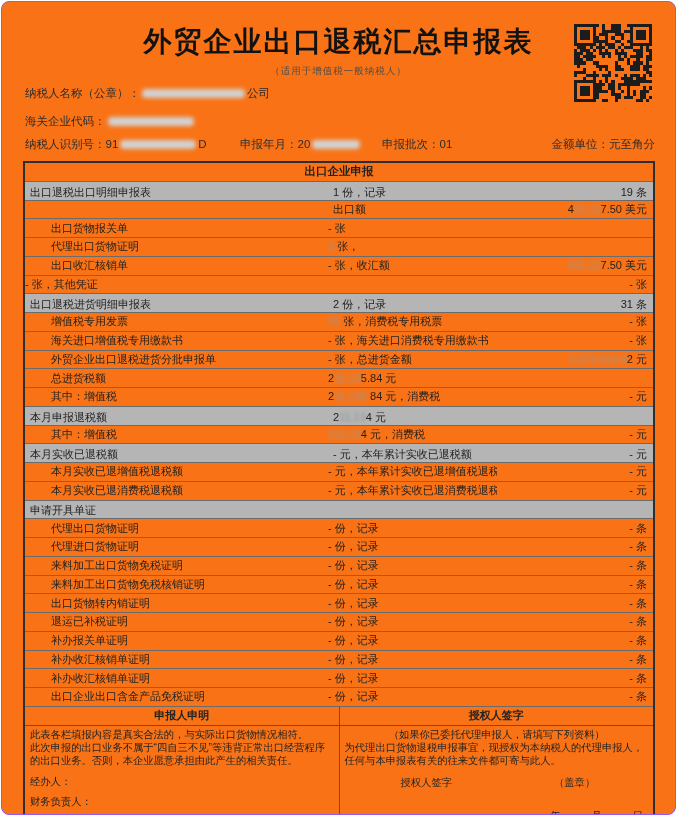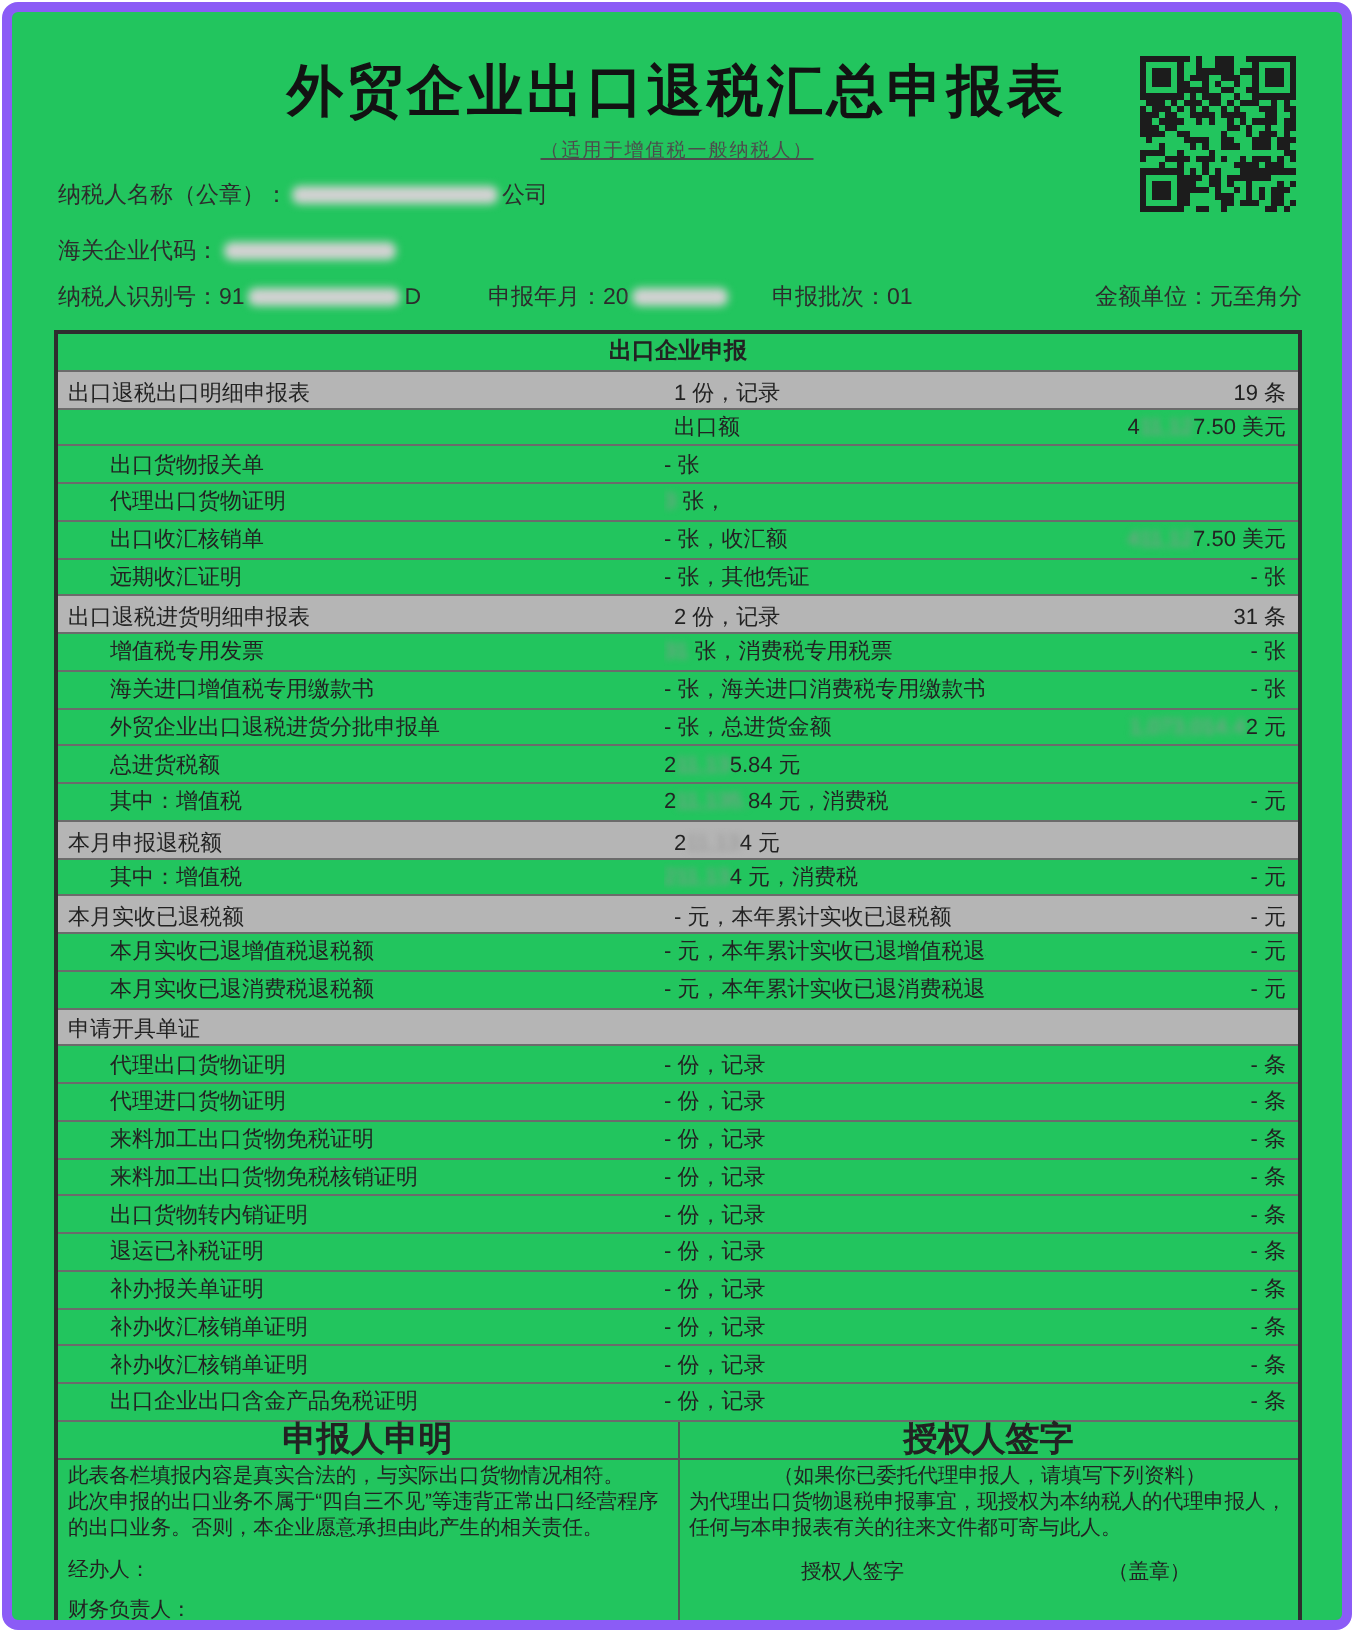--- a/index.html
+++ b/index.html
@@ -4,30 +4,30 @@
 <style>
   html,body{margin:0;padding:0;}
   body{
     width:677px;height:816px;position:relative;overflow:hidden;
     background:#ffffff;
     font-family:"Liberation Sans","DejaVu Sans",sans-serif;
     color:#1f1f1f;
   }
   .sheet{
     position:absolute;inset:1px;
-    border:5px solid #8b5cf6;border-radius:8px;
-    background:#22c55e;overflow:hidden;
+    border:1px solid #8b5cf6;border-radius:8px;
+    background:#f97316;overflow:hidden;
   }
   
   .title{
     margin:21px 0 0 0;text-align:center;
     font-size:28px;font-weight:900;letter-spacing:2px;color:#121212;
   }
   .subtitle{
-    margin-top:4px;text-align:center;font-size:9.5px;color:#4c4c4c;letter-spacing:1px;text-decoration:underline;
+    margin-top:4px;text-align:center;font-size:9.5px;color:#4c4c4c;letter-spacing:1px;
   }
   .qr{position:absolute;top:22px;right:23px;width:78px;height:78px;}
   .fline{margin:8px 20px 0 23px;font-size:11.5px;color:#2c2c2c;}
   .fline.first{margin-top:13px;}
   .fline3{display:flex;align-items:baseline;}
   .f-id{width:215px;}
   .f-period{width:142px;}
   .f-batch{flex:1;}
   .f-unit{text-align:right;}
   .blob{
@@ -47,21 +47,21 @@
     display:flex;align-items:center;
   }
   .row.gray{background:#b5b5b5;align-items:flex-end;}
   .row.title-row{justify-content:center;font-weight:bold;font-size:11.5px;}
   .c1{width:303px;padding-left:5px;white-space:nowrap;overflow:hidden;}
   .c1.ind{padding-left:26px;box-sizing:border-box;width:303px;}
   .c2{flex:1;white-space:nowrap;overflow:hidden;}
   .c3{width:150px;text-align:right;padding-right:6px;white-space:nowrap;}
   
   .decl-heads{display:flex;height:17.76px;border-bottom:1px solid #555;
-    font-weight:bold;font-size:17px;}
+    font-weight:bold;font-size:11px;}
   .decl-heads div{flex:1;text-align:center;line-height:17.76px;}
   .decl-heads .dh-left{border-right:1px solid #555;}
   .decl-body{display:flex;height:99px;font-size:10.3px;line-height:13.4px;}
   .decl-cell{flex:1;padding:2px 4px 2px 5px;box-sizing:border-box;
     display:flex;flex-direction:column;}
   .decl-cell.left{border-right:1px solid #555;}
   .stmt{margin:0;}
   .sig{margin-top:7px;}
   .ctr{text-align:center;margin:0;}
   .auth-row{margin-top:8px;display:flex;}
@@ -473,21 +473,20 @@
           <div class="c1 ind"><span>代理出口货物证明</span></div>
           <div class="c2"><span class="rtx">3</span><span> 张，</span></div>
           <div class="c3"></div>
         </div>
         <div class="row">
           <div class="c1 ind"><span>出口收汇核销单</span></div>
           <div class="c2"><span>- 张，收汇额</span></div>
           <div class="c3"><span class="rtx">411,12</span><span>7.50 美元</span></div>
         </div>
         <div class="row">
-          <div class="c1 ind"><span>远期收汇证明</span></div>
           <div class="c2"><span>- 张，其他凭证</span></div>
           <div class="c3"><span>- 张</span></div>
         </div>
         <div class="row gray">
           <div class="c1"><span>出口退税进货明细申报表</span></div>
           <div class="c2"><span>2 份，记录</span></div>
           <div class="c3"><span>31 条</span></div>
         </div>
         <div class="row">
           <div class="c1 ind"><span>增值税专用发票</span></div>

